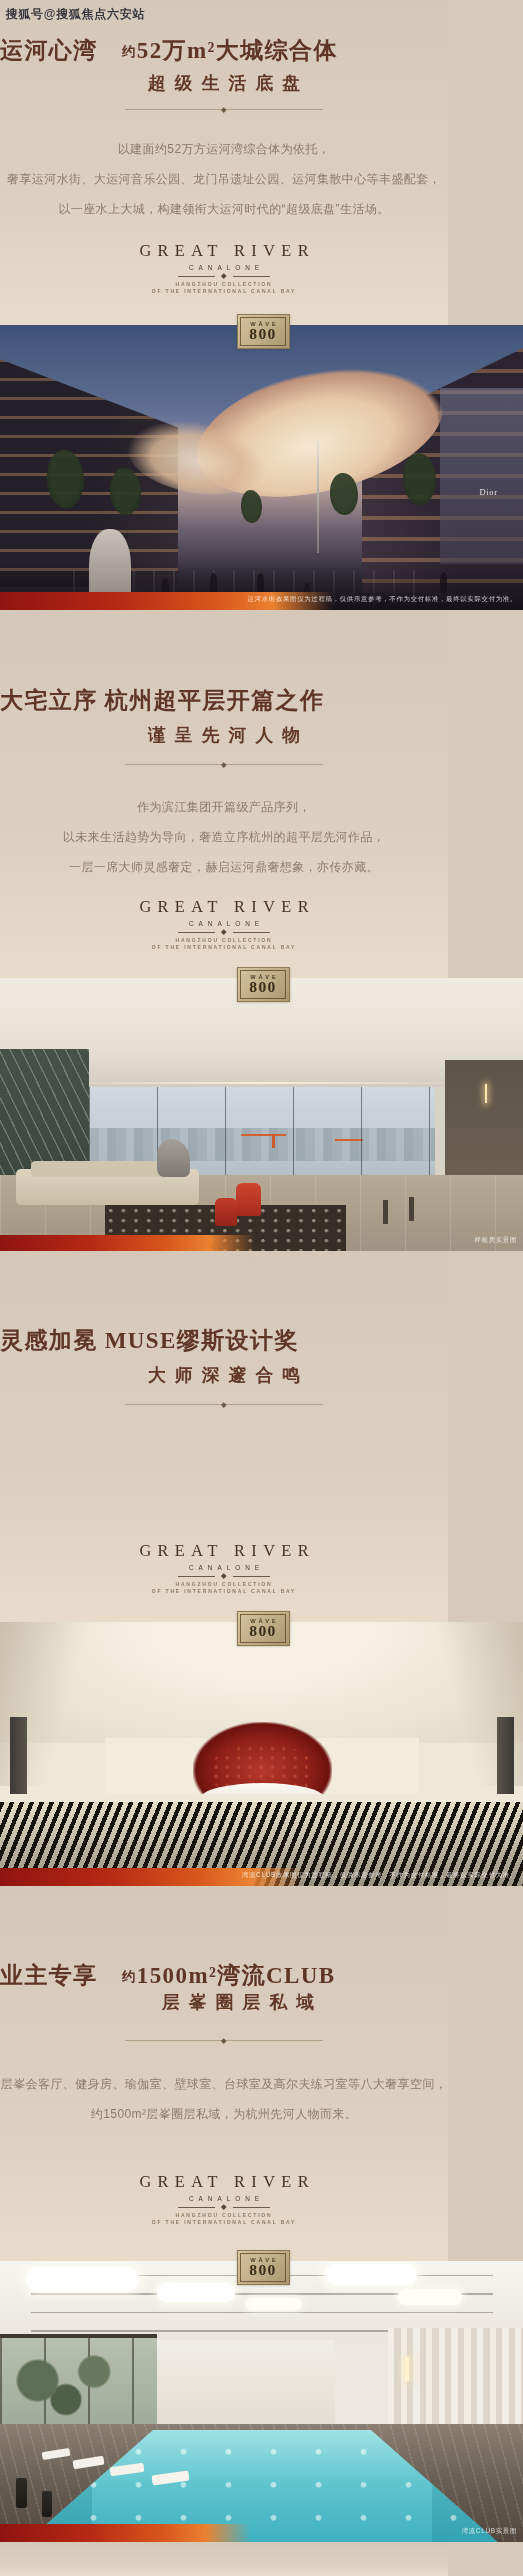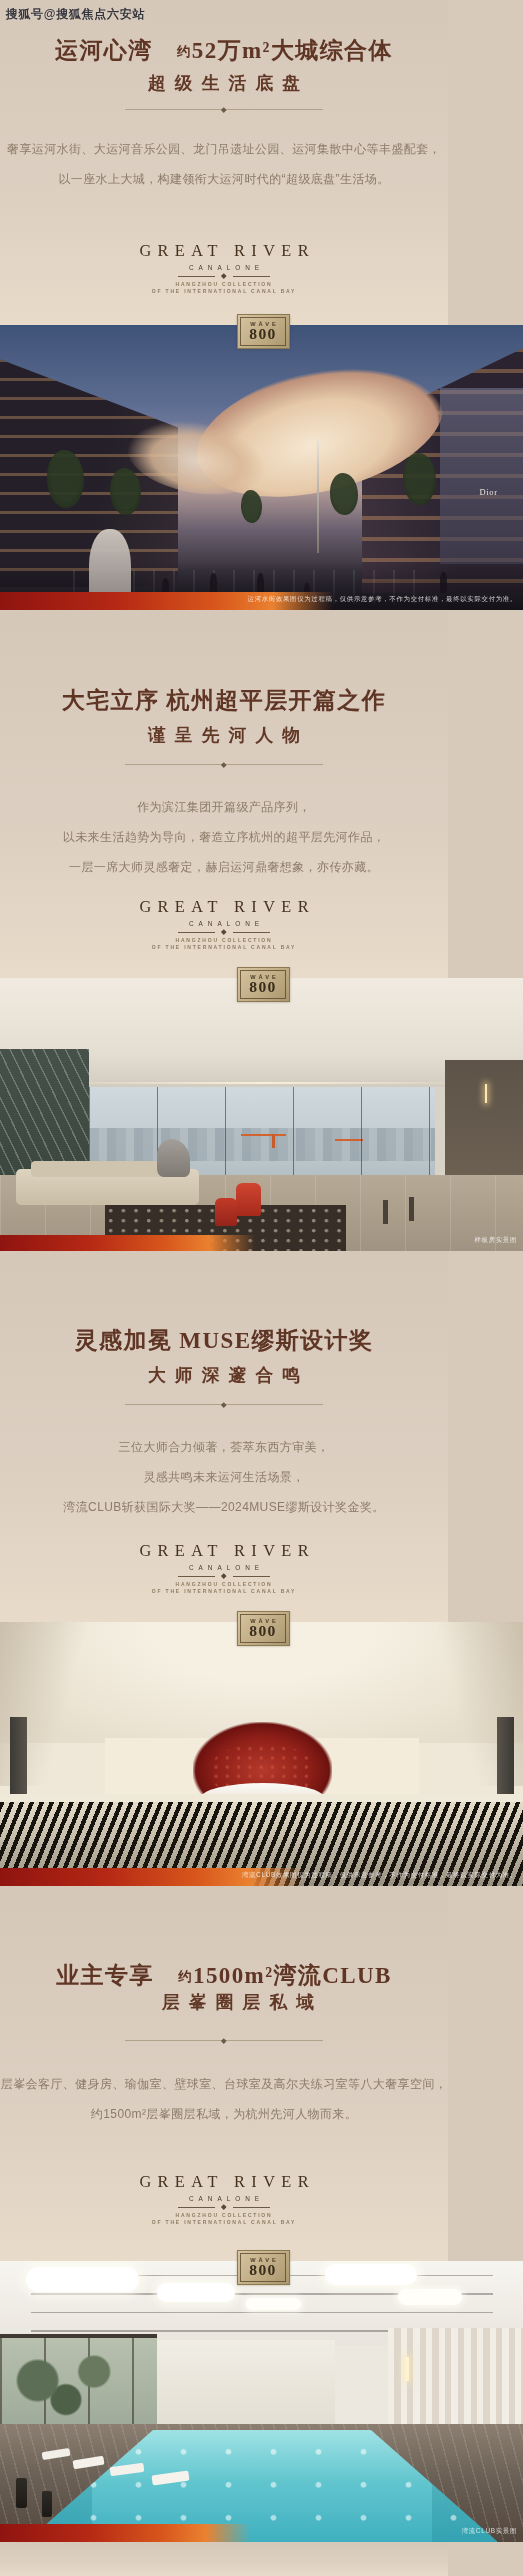--- a/index.html
+++ b/index.html
@@ -4,21 +4,21 @@
 <style>
   html,body{margin:0;padding:0;background:#b9ab9b;}
   .page{
     position:relative;width:524px;height:2576px;margin:0 auto;
     background:#d8cabb;overflow:hidden;
     font-family:"Liberation Sans","DejaVu Sans",sans-serif;
   }
   
   .sect{position:absolute;left:0;width:448px;
     background:linear-gradient(180deg,#d6c8b9 0%,#dccec0 55%,#e5d8c7 90%,#e8dbca 100%);}
-  .h1{position:absolute;left:0;right:0;text-align:center;
+  .h1{position:absolute;left:0;right:0;
     font-family:"Liberation Serif","DejaVu Serif",serif;font-weight:700;
     color:#5f3525;font-size:23px;letter-spacing:1.4px;white-space:nowrap;}
   .h1 .h1-approx{font-size:13.4px;vertical-align:2.1px;}
   .h2{position:absolute;left:0;right:0;text-align:center;
     font-family:"Liberation Serif","DejaVu Serif",serif;font-weight:600;
     color:#623827;font-size:17.7px;letter-spacing:9.2px;text-indent:9.2px;}
   .hr-orn{position:absolute;left:50%;width:198px;margin-left:-99px;height:0.7px;background:#b1a28c;}
   .hr-orn .orn-dot{position:absolute;left:50%;top:-1.4px;width:3.5px;height:3.5px;margin-left:-2.1px;
     background:#6d5a44;transform:rotate(45deg);}
   .para{position:absolute;left:0;right:0;text-align:center;
@@ -68,20 +68,21 @@
   <div class="sect" style="top:0;height:325px;">
     <div class="sohu">搜狐号@搜狐焦点六安站</div>
     <div class="h1" style="top:35px;">
       <span>运河心湾　</span><span class="h1-approx">约</span><span>52万m²大城综合体</span>
     </div>
     <div class="h2" style="top:71px;">超级生活底盘</div>
     <div class="hr-orn" style="top:109px;">
         <span class="orn-dot"></span>
       </div>
     <div class="para" style="top:134px;">
+      <div>以建面约52万方运河湾综合体为依托，</div>
       <div>奢享运河水街、大运河音乐公园、龙门吊遗址公园、运河集散中心等丰盛配套，</div>
       <div>以一座水上大城，构建领衔大运河时代的“超级底盘”生活场。</div>
     </div>
     <div class="logo" style="top:241px;">
       <div class="logo-name">GREAT RIVER</div>
       <div class="logo-sub">CANALONE</div>
       <div class="logo-orn">
           <span class="l left"></span>
           <span class="d"></span>
           <span class="l right"></span>
@@ -186,25 +187,20 @@
   </div>
 
   <div class="sect" style="top:1251px;height:371px;">
     <div class="h1" style="top:74px;">
       <span>灵感加冕 MUSE缪斯设计奖</span><span class="h1-approx"></span><span></span>
     </div>
     <div class="h2" style="top:112px;">大师深邃合鸣</div>
     <div class="hr-orn" style="top:153px;">
         <span class="orn-dot"></span>
       </div>
-    <div class="para" style="top:181px;">
-      <div>三位大师合力倾著，荟萃东西方审美，</div>
-      <div>灵感共鸣未来运河生活场景，</div>
-      <div>湾流CLUB斩获国际大奖——2024MUSE缪斯设计奖金奖。</div>
-    </div>
     <div class="logo" style="top:290px;">
       <div class="logo-name">GREAT RIVER</div>
       <div class="logo-sub">CANALONE</div>
       <div class="logo-orn">
           <span class="l left"></span>
           <span class="d"></span>
           <span class="l right"></span>
         </div>
       <div class="logo-tiny">HANGZHOU COLLECTION</div>
       <div class="logo-tiny">OF THE INTERNATIONAL CANAL BAY</div>

